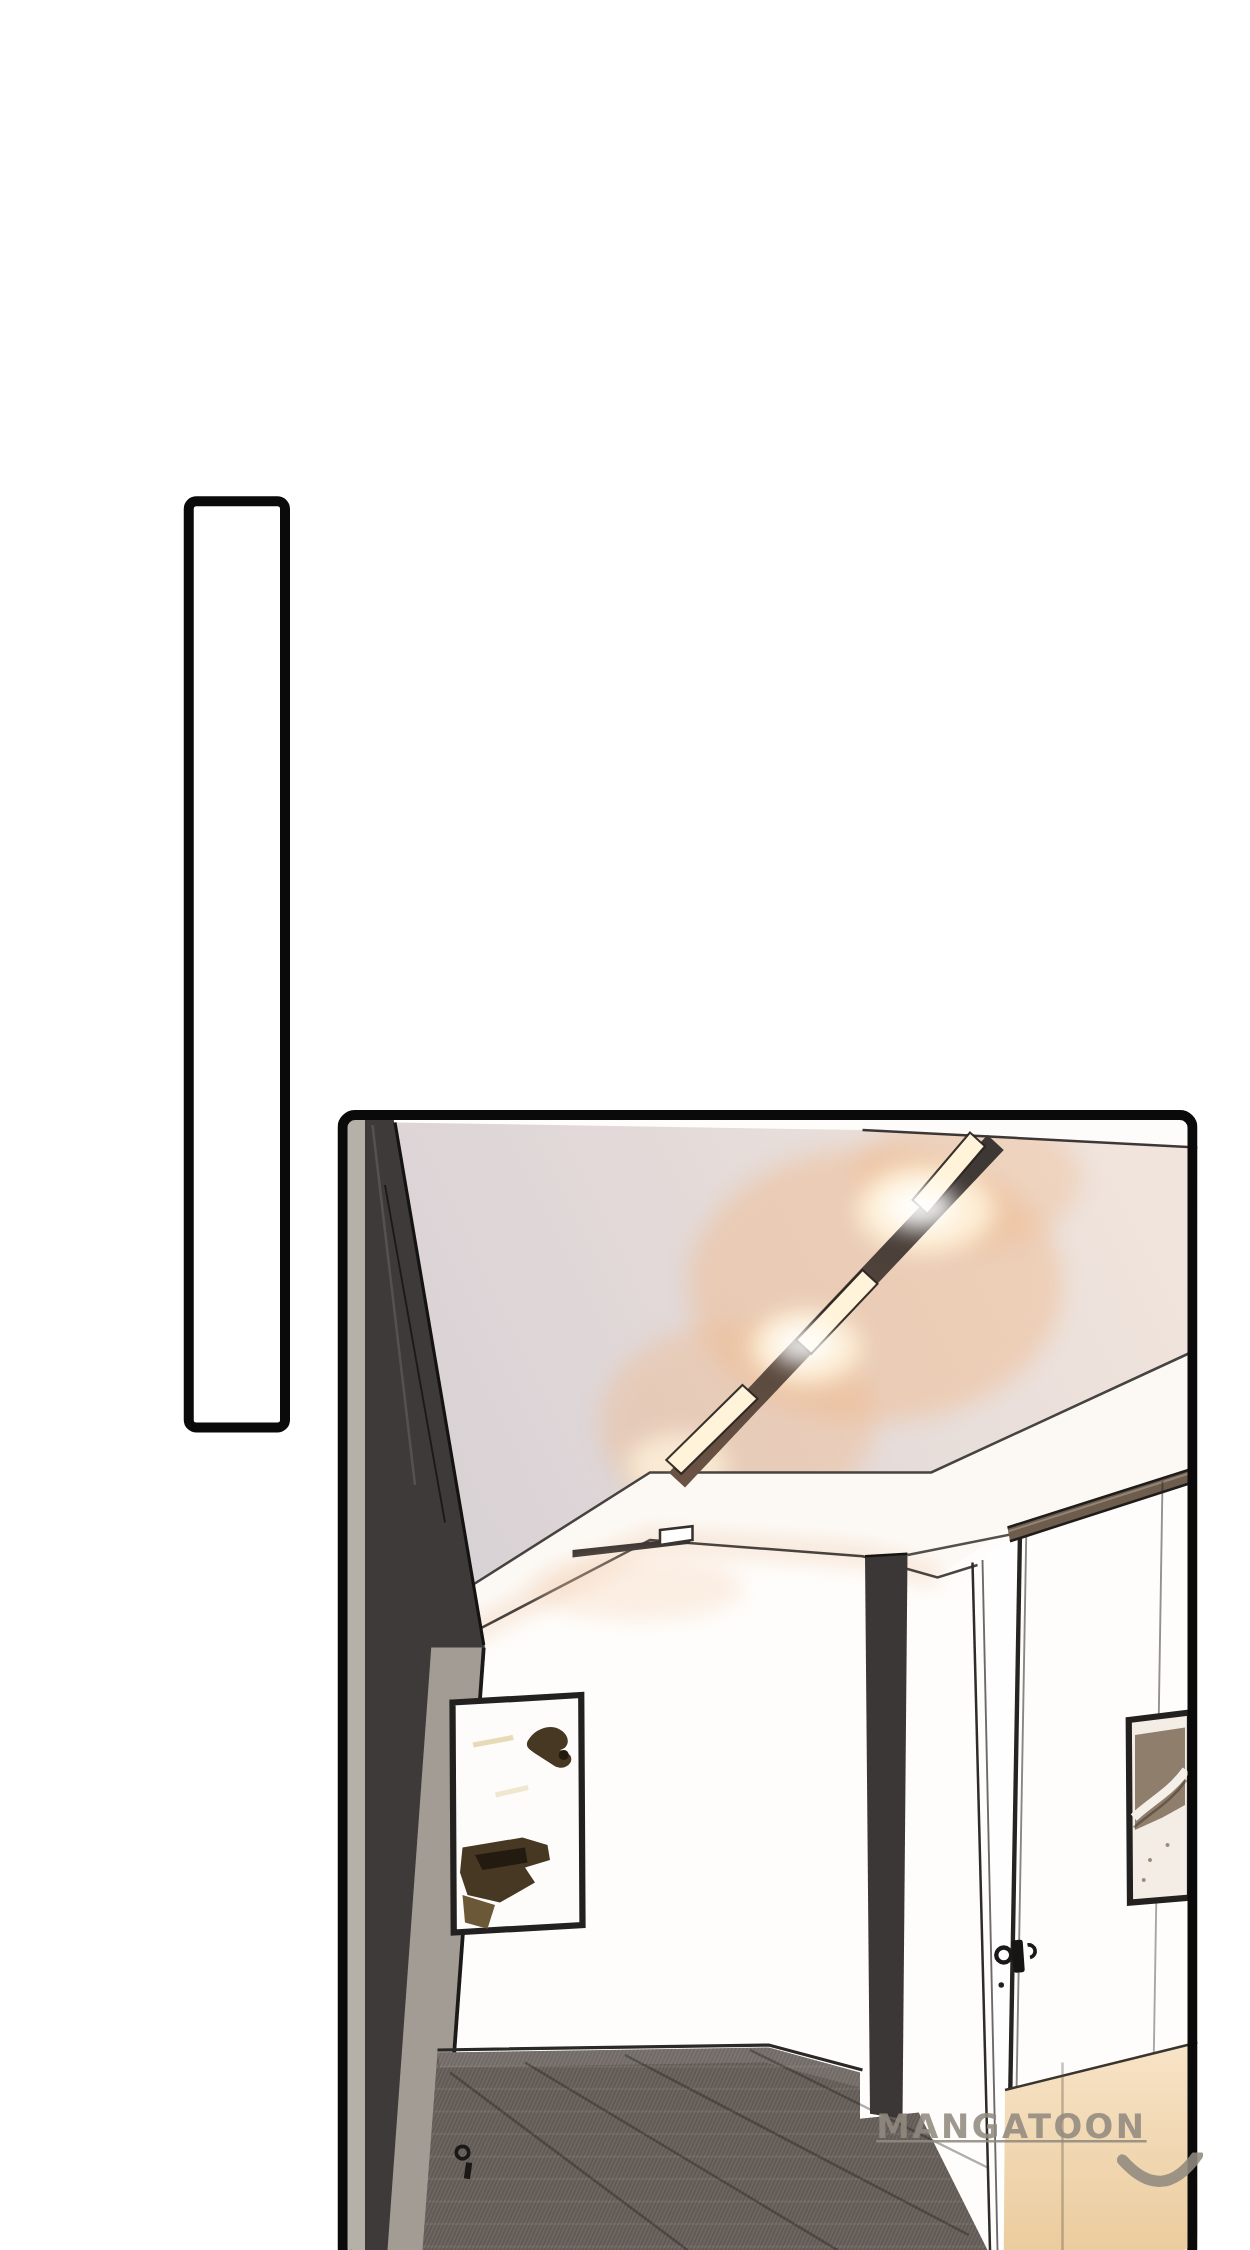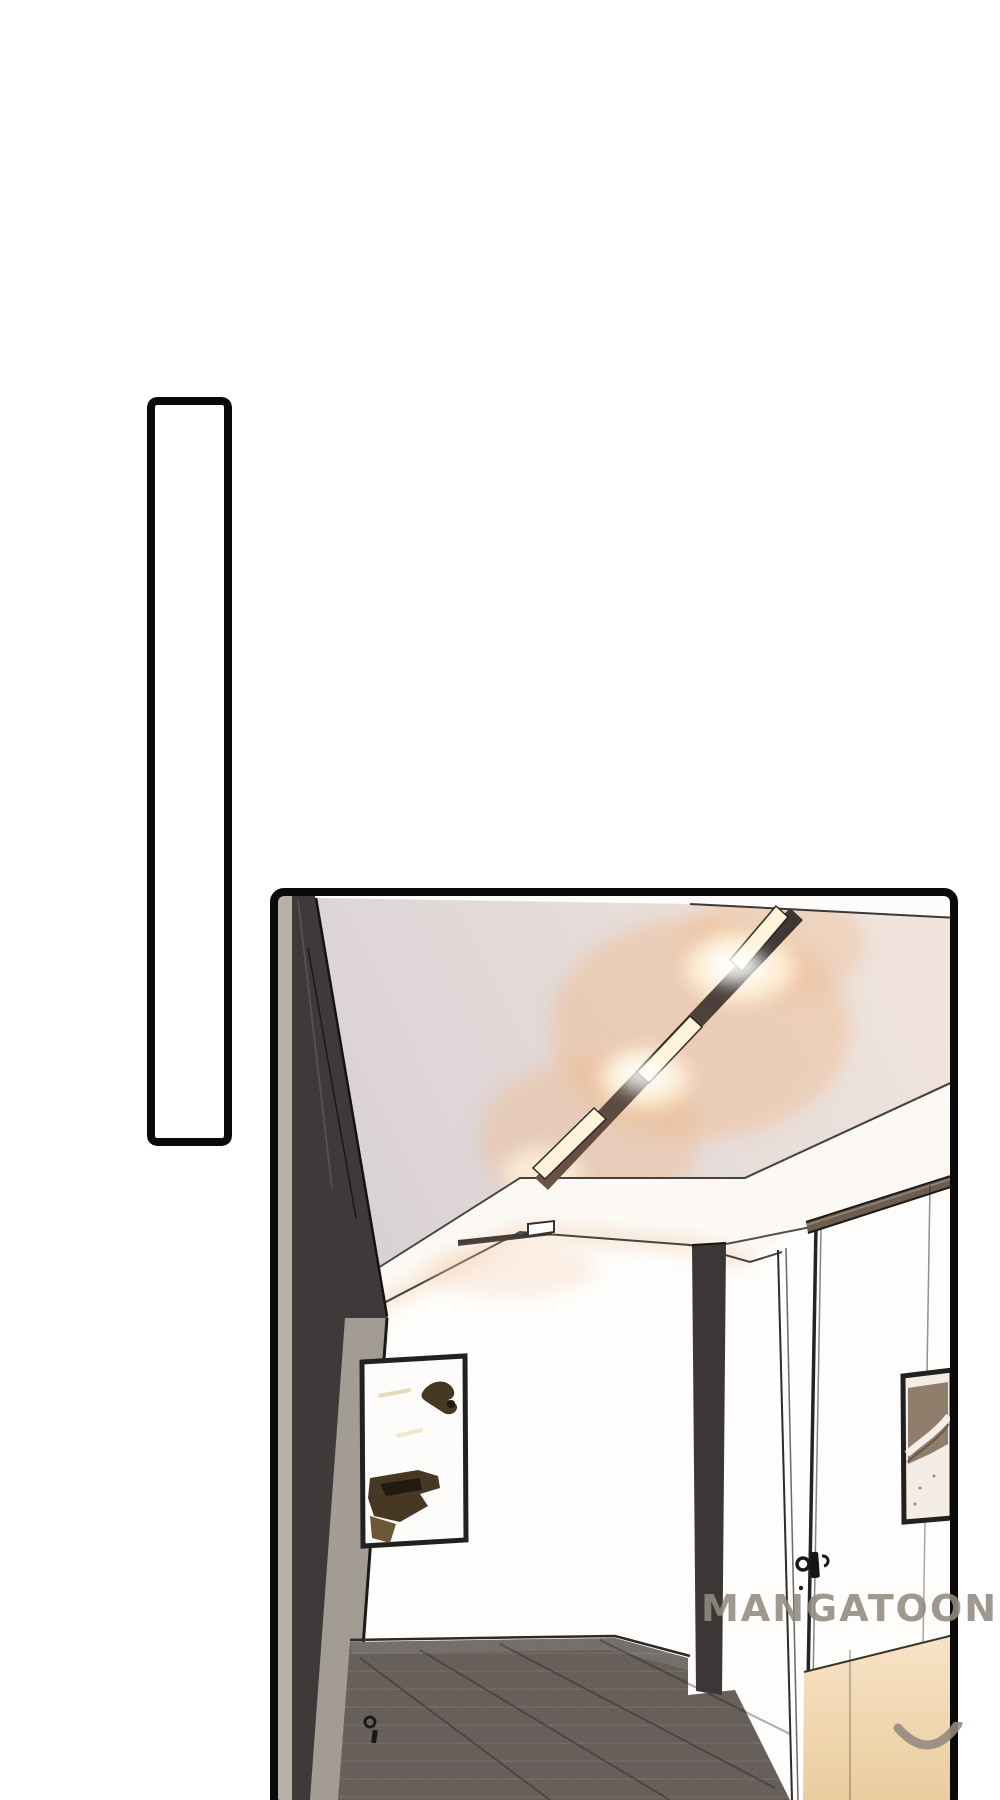--- a/index.html
+++ b/index.html
@@ -8,23 +8,23 @@
     background:#ffffff;font-family:"DejaVu Sans","Liberation Sans",sans-serif;
   }
   .empty-panel{
     position:absolute;left:147px;top:397px;width:85px;height:749px;
     border:8px solid var(--panel_border,#0a0a0a);border-radius:10px;
     box-sizing:border-box;background:#ffffff;
   }
   .scene-panel{position:absolute;left:270px;top:888px;width:688px;height:912px;}
   .scene-panel svg{display:block;}
   .watermark{
-    position:absolute;left:701px;top:1588px;z-index:6;
-    font-weight:bold;font-size:38px;letter-spacing:2px;line-height:40px;
-    color:var(--wm,rgba(150,143,134,0.9));white-space:nowrap;
+    position:absolute;left:701px;top:1682px;z-index:6;
+    font-weight:bold;font-size:27px;letter-spacing:2px;line-height:40px;
+    color:var(--wm,rgba(150,143,134,0.9));white-space:nowrap;text-decoration:underline;
   }
   .smile{position:absolute;left:892px;top:1722px;z-index:6;}
 </style>
 </head>
 <body style="background: rgb(255, 255, 255);">
 
 <div class="empty-panel"></div>
 
 <div class="scene-panel">
 <svg width="688" height="912" viewBox="0 0 688 912" xmlns="http://www.w3.org/2000/svg">

